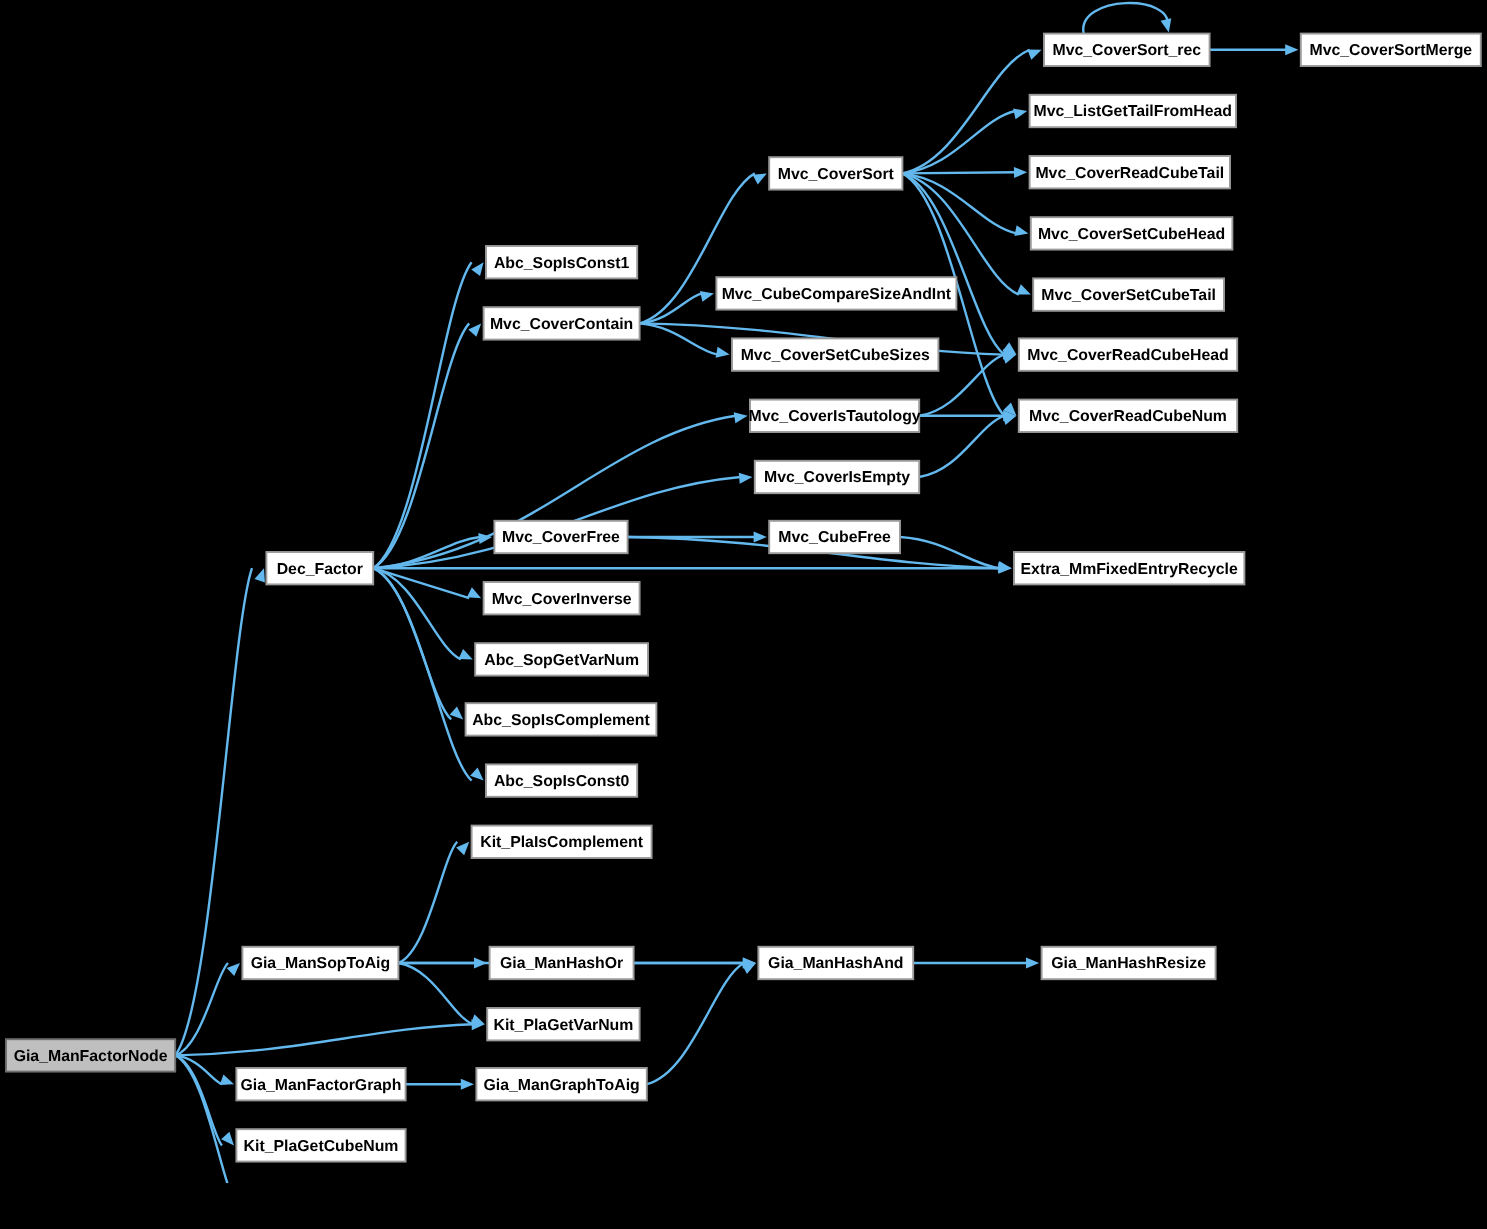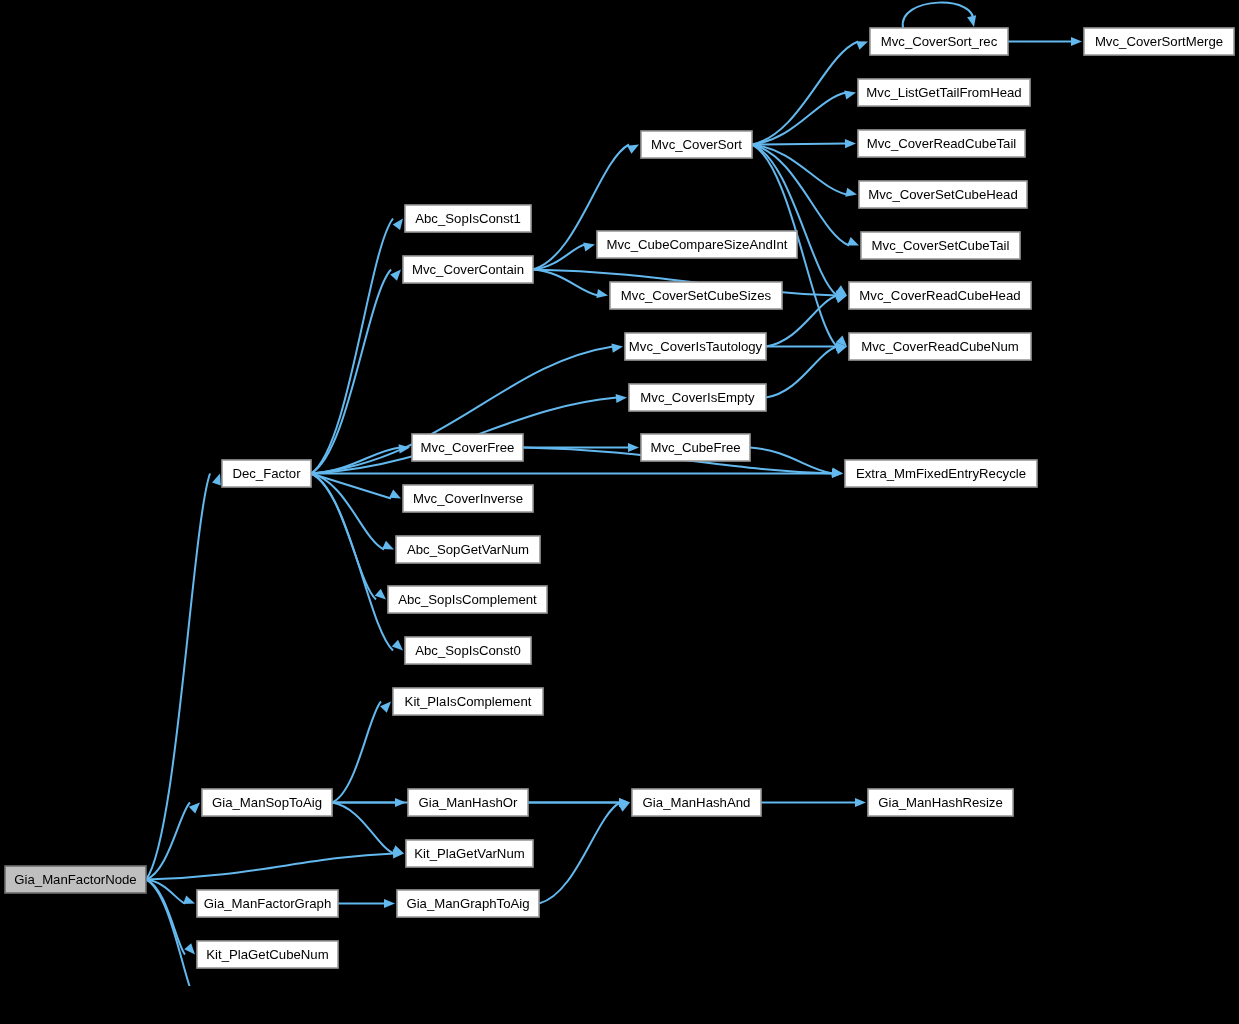--- a/index.html
+++ b/index.html
@@ -6,20 +6,21 @@
     margin: 0;
     padding: 0;
     background: #000000;
   }
   #canvas-wrap {
     position: relative;
     width: 1239px;
     height: 986px;
     background: #000000;
     overflow: hidden;
+    font-weight: bold;
   }
   svg#graph {
     position: absolute;
     top: 0; left: 0;
     width: 1239px;
     height: 1024px;
     display: block;
   }
   .node-rect {
     fill: #ffffff;

